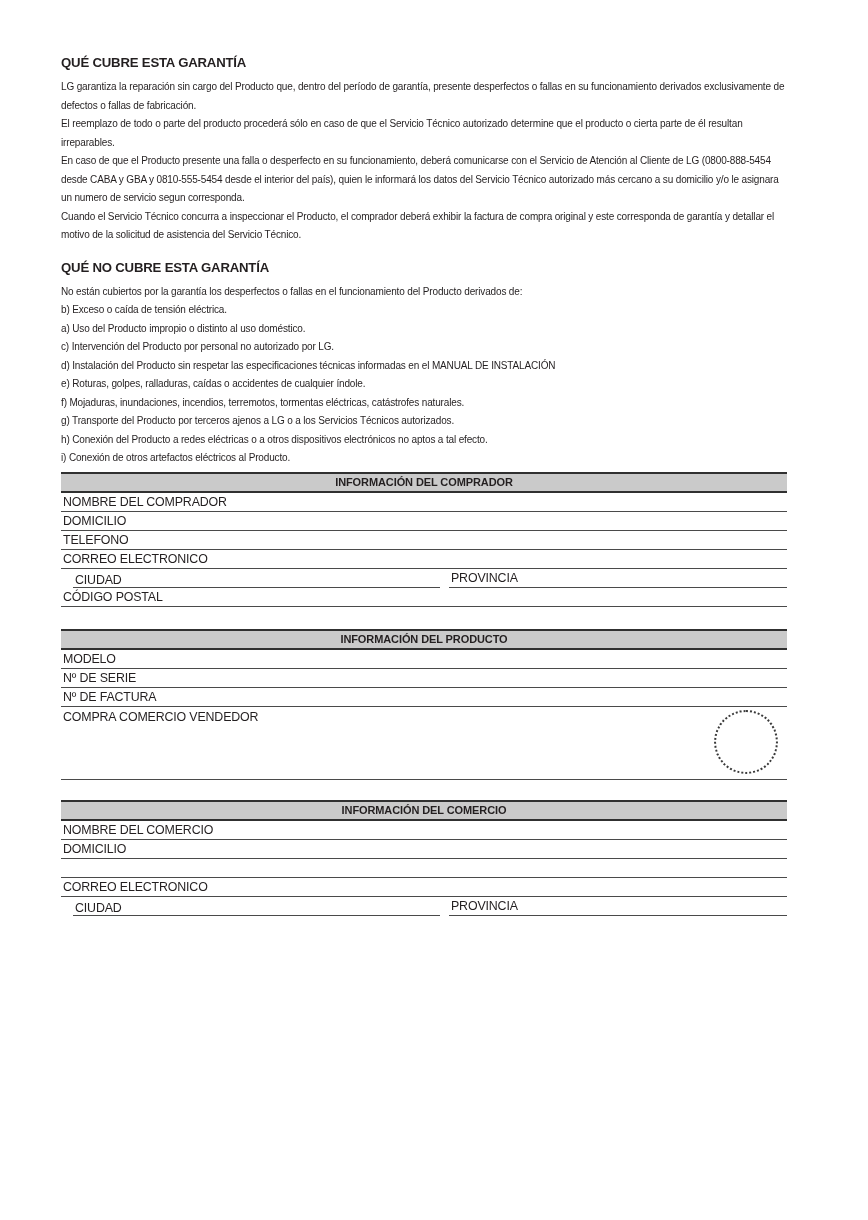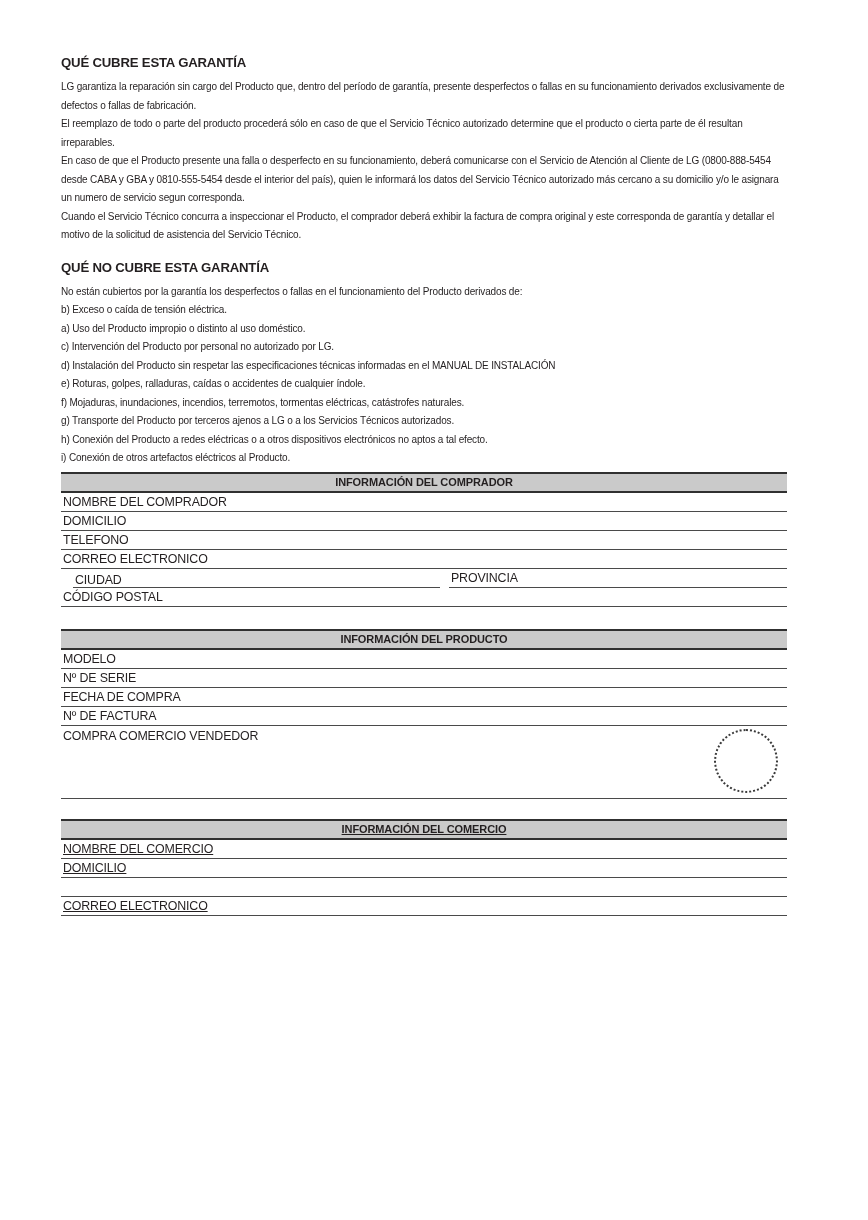--- a/index.html
+++ b/index.html
@@ -18,21 +18,21 @@
   }
   .sec1 .sec-heading{margin-top:55px;}
   .sec2 .sec-heading{margin-top:16px;}
   .sec3 .sec-heading{margin-top:15px;}
   .para, .intro-line, .list-item{
     font-size:10px; line-height:18.5px; letter-spacing:-0.15px; margin:0;
   }
   .info-table{width:726px;}
   .tbl-m1{margin-top:4px;}
   .tbl-m2{margin-top:22px;}
-  .tbl-m3{margin-top:20px;text-decoration:underline;}
+  .tbl-m3{margin-top:20px;}
   .tbl-header{
     height:17px; line-height:17px;
     background:var(--bar,#cacaca);
     border-top:2px solid var(--bar-border,#303030);
     border-bottom:2px solid var(--bar-border,#303030);
     text-align:center; font-weight:bold; font-size:11px; letter-spacing:-0.1px;
   }
   .field-row{
     height:18px; border-bottom:1px solid var(--rule,#4a4a4a);
     display:flex; align-items:center;text-align:center;
@@ -127,23 +127,20 @@
       <div class="tbl-header">
         <span>INFORMACIÓN DEL PRODUCTO</span>
       </div>
       <div class="field-row">
         <span class="field-label">MODELO</span>
       </div>
       <div class="field-row">
         <span class="field-label">Nº DE SERIE</span>
       </div>
       <div class="field-row">
-        <span class="field-label">FECHA DE COMPRA</span>
-      </div>
-      <div class="field-row">
         <span class="field-label">Nº DE FACTURA</span>
       </div>
       <div class="stamp-row">
         <span class="field-label">COMPRA COMERCIO VENDEDOR</span>
         <div class="stamp-circle"></div>
       </div>
     </div>
 
     <div class="info-table tbl-m3">
       <div class="tbl-header">

